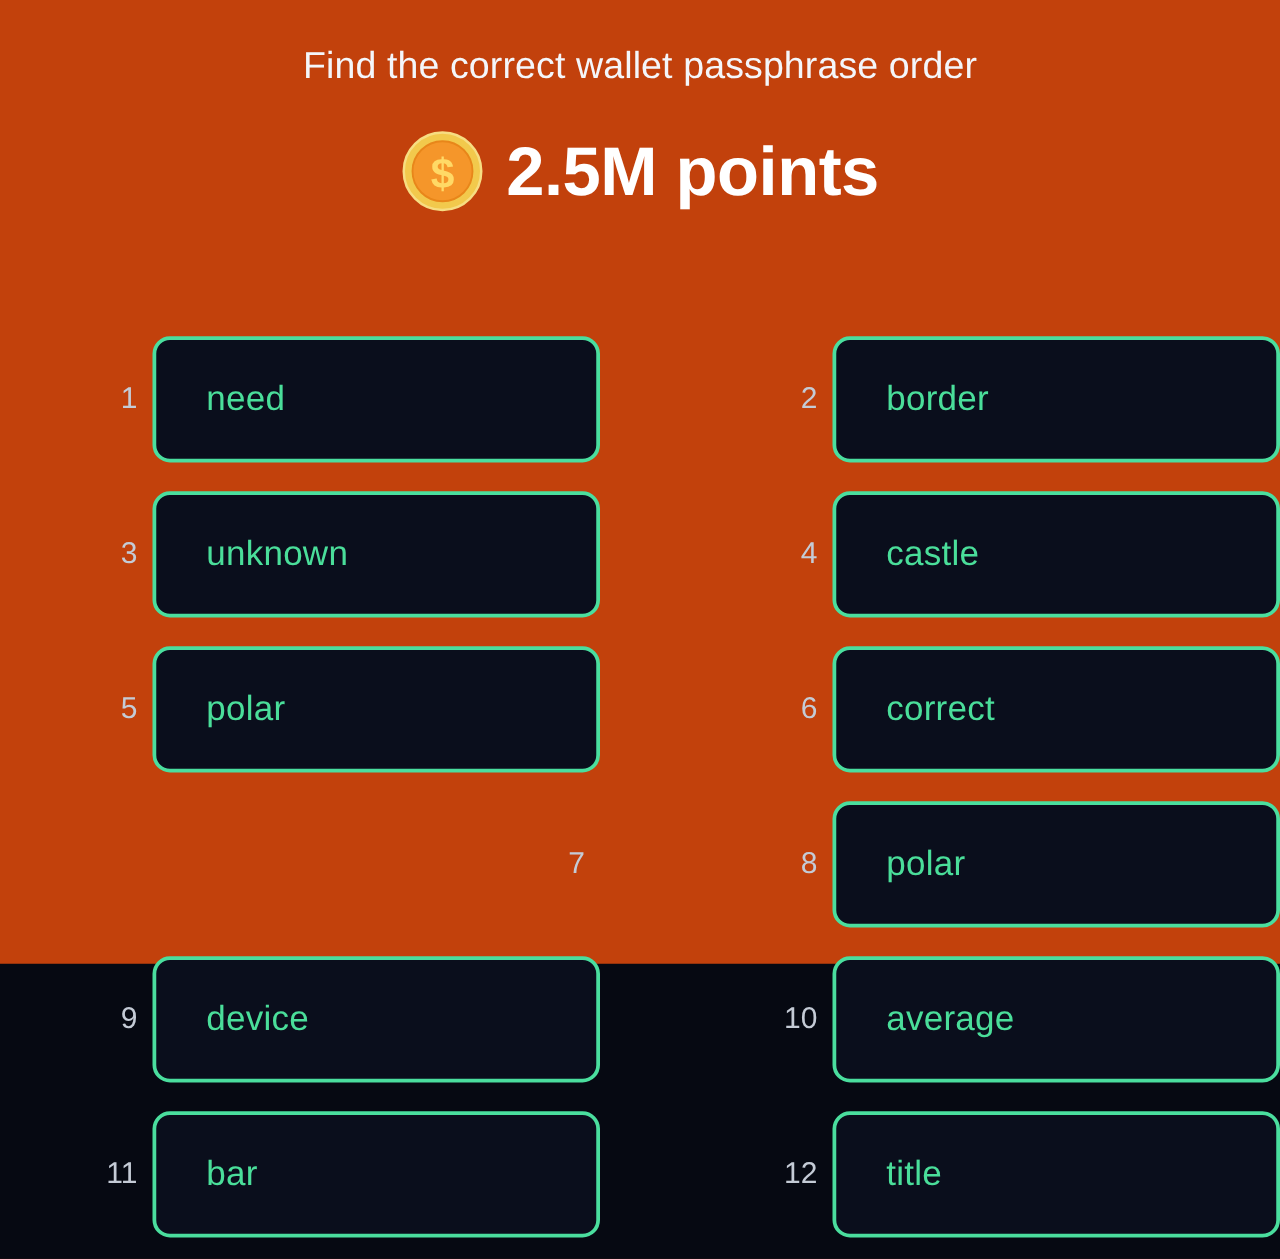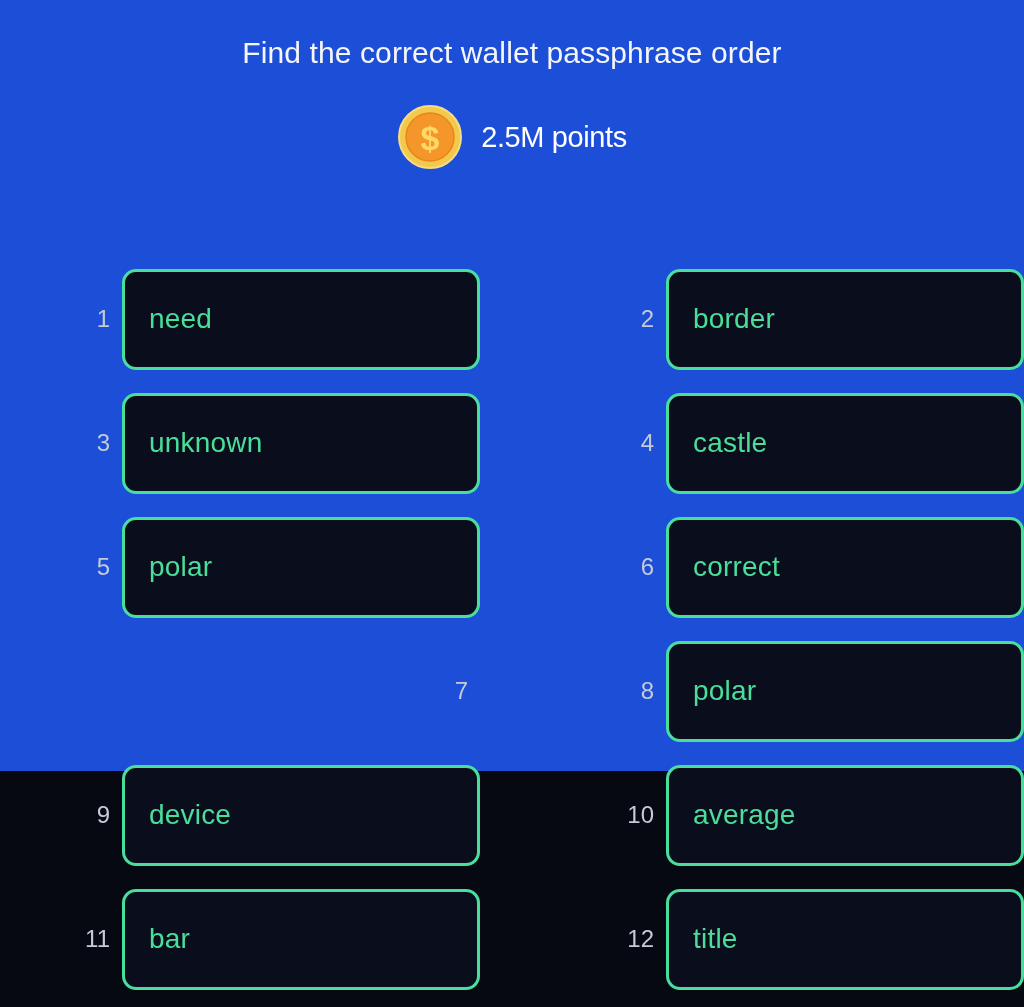--- a/index.html
+++ b/index.html
@@ -13,21 +13,21 @@
     height: 1007px;
     overflow: hidden;
     font-family: "Liberation Sans", sans-serif;
     -webkit-font-smoothing: antialiased;
   }
 
   .screen {
     position: relative;
     width: 1024px;
     height: 771px;
-    background: #1d4ed8;
+    background: #c2410c;
     box-sizing: border-box;
   }
 
   
   .title {
     position: absolute;
     top: 33px;
     left: 0;
     width: 1024px;
     text-align: center;
@@ -53,22 +53,22 @@
   .coin {
     position: relative;
     width: 66px;
     height: 66px;
     flex: 0 0 auto;
     display: block;
   }
 
   .points-text {
     color: #ffffff;
-    font-size: 29px;
-    font-weight: normal;
+    font-size: 55px;
+    font-weight: bold;
     line-height: 50px;
     letter-spacing: -0.4px;
     white-space: nowrap;
   }
 
   
   .grid {
     position: absolute;
     left: 0;
     top: 257px;
@@ -103,21 +103,21 @@
   .word-box {
     flex: 0 0 auto;
     width: 358px;
     height: 101px;
     box-sizing: border-box;
     border: 3px solid #4ade9e;
     border-radius: 14px;
     background: #0a0e1c;
     display: flex;
     align-items: center;
-    padding-left: 24px;
+    padding-left: 40px;
   }
 
   .word {
     color: #4ade9a;
     font-size: 28px;
     font-weight: 500;
     line-height: 34px;
     letter-spacing: 0.2px;
     white-space: nowrap;
   }

